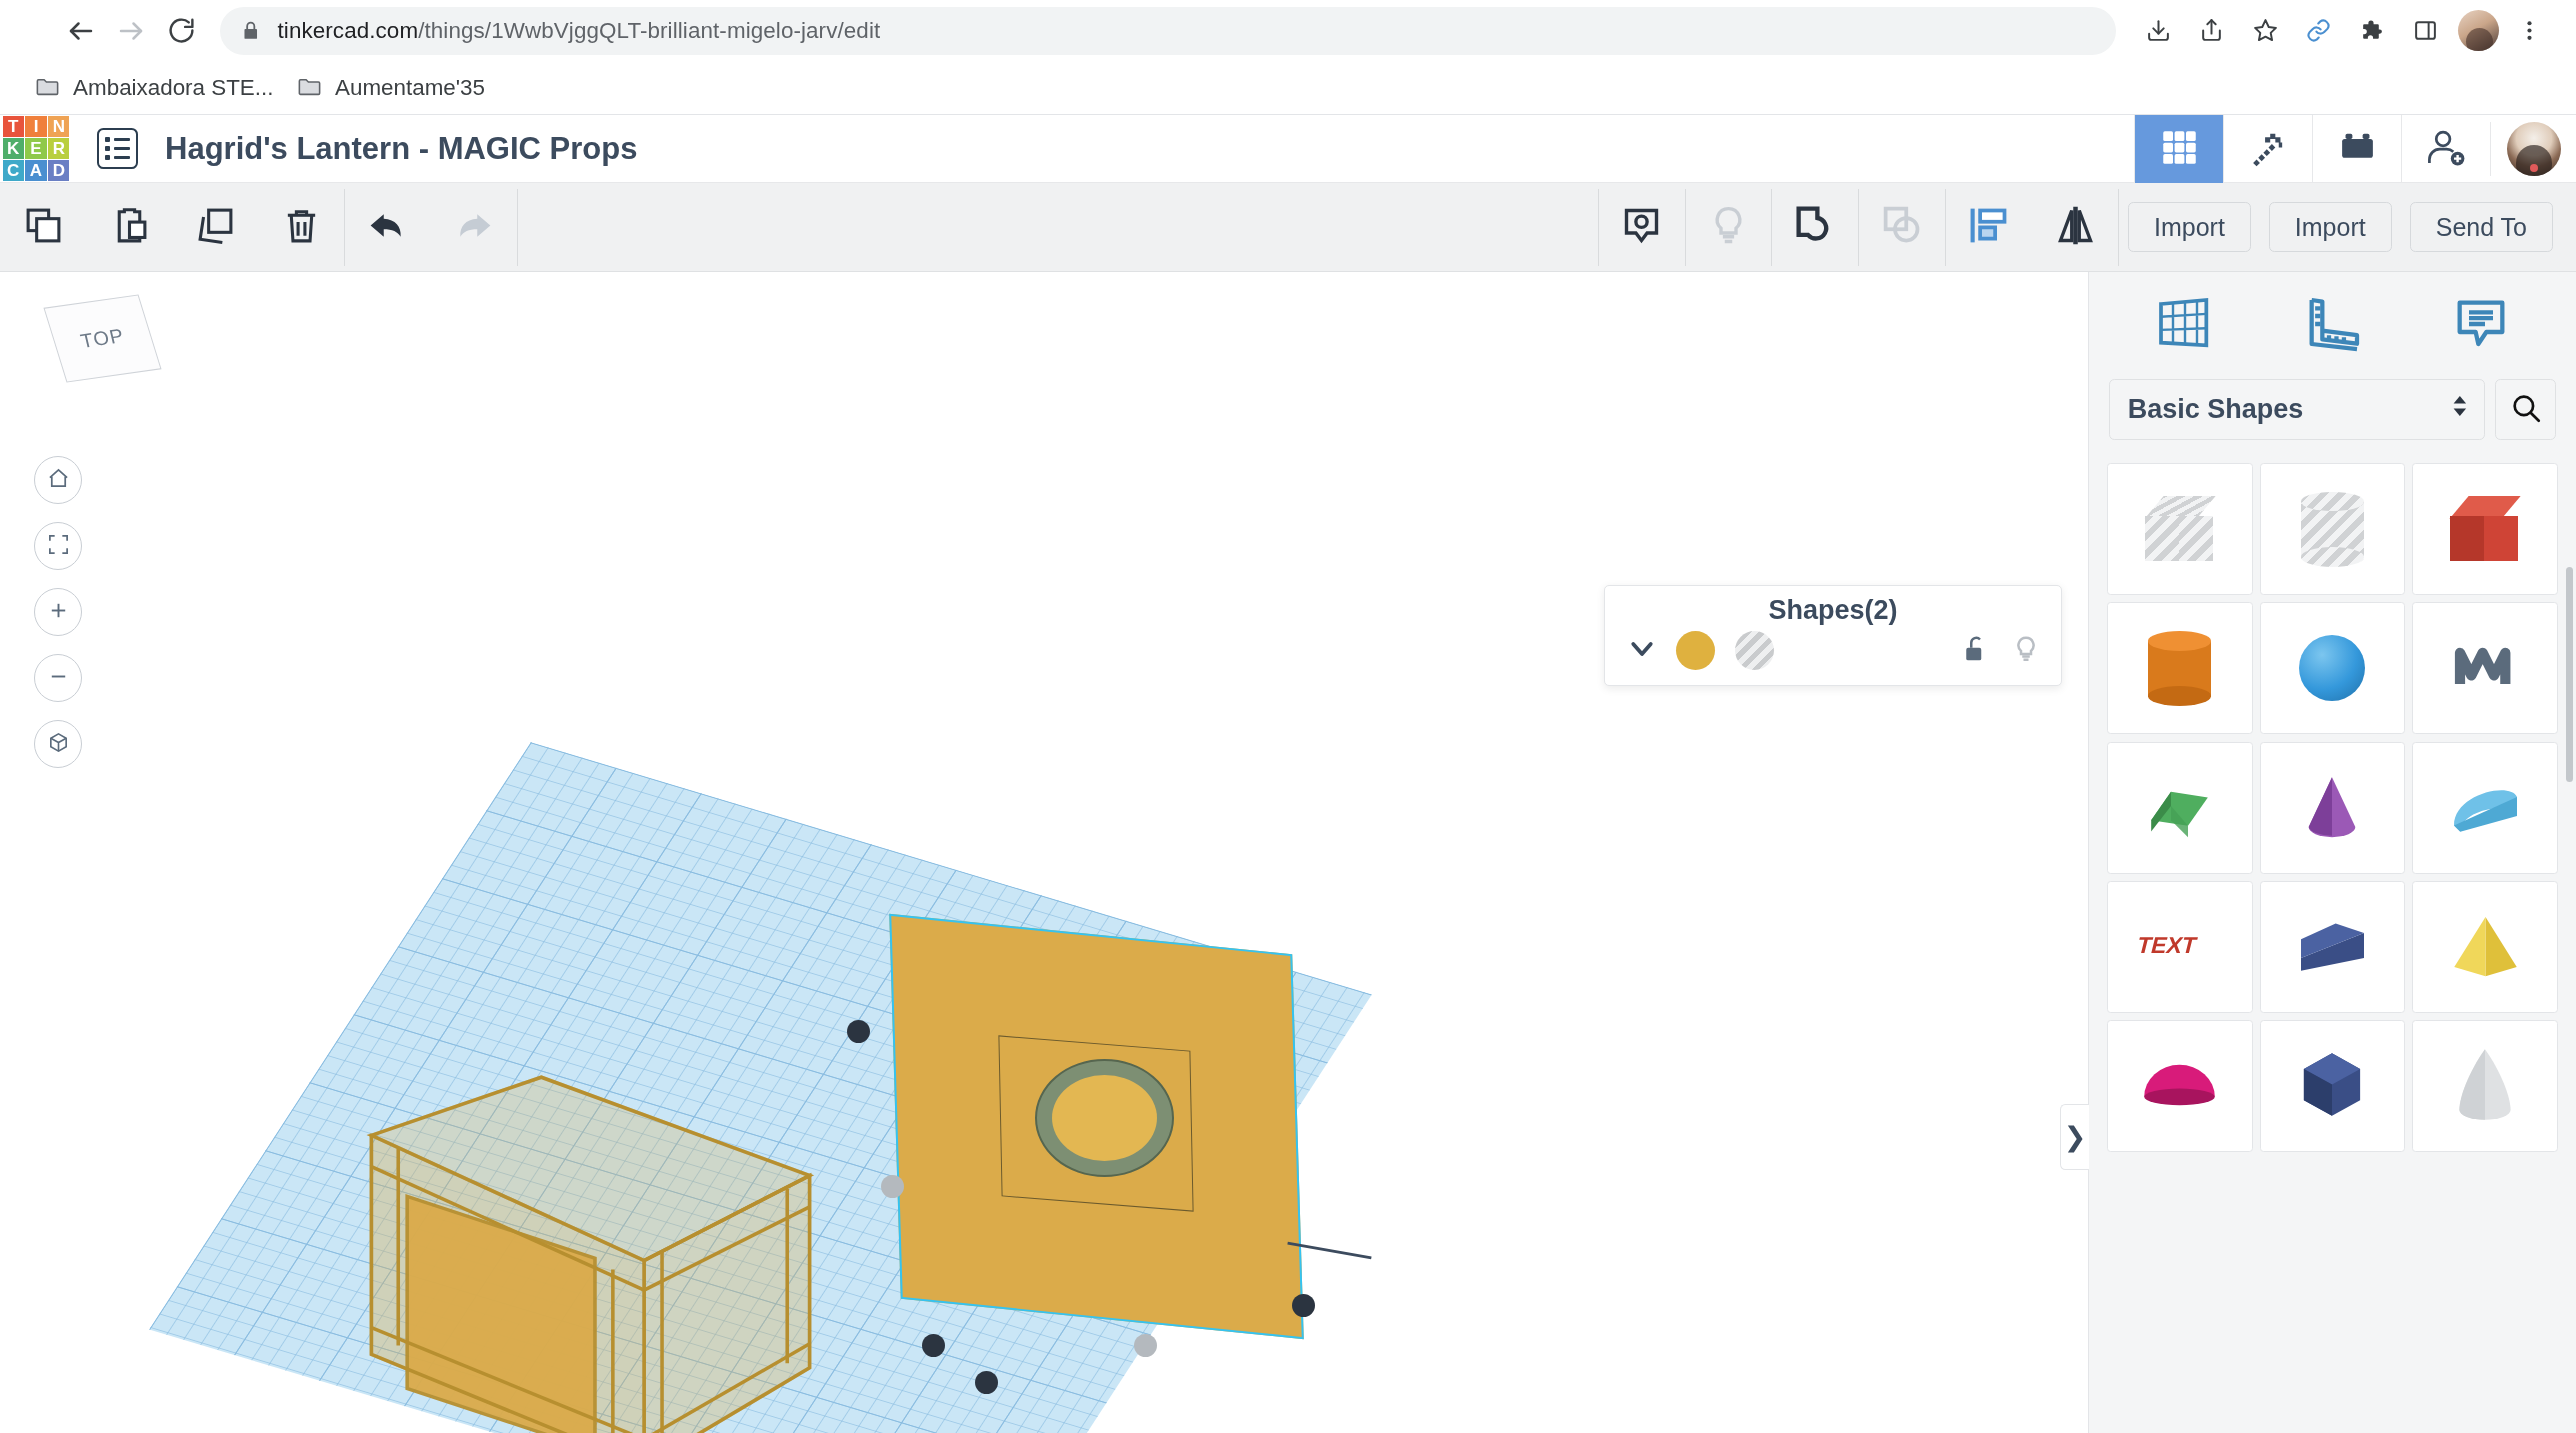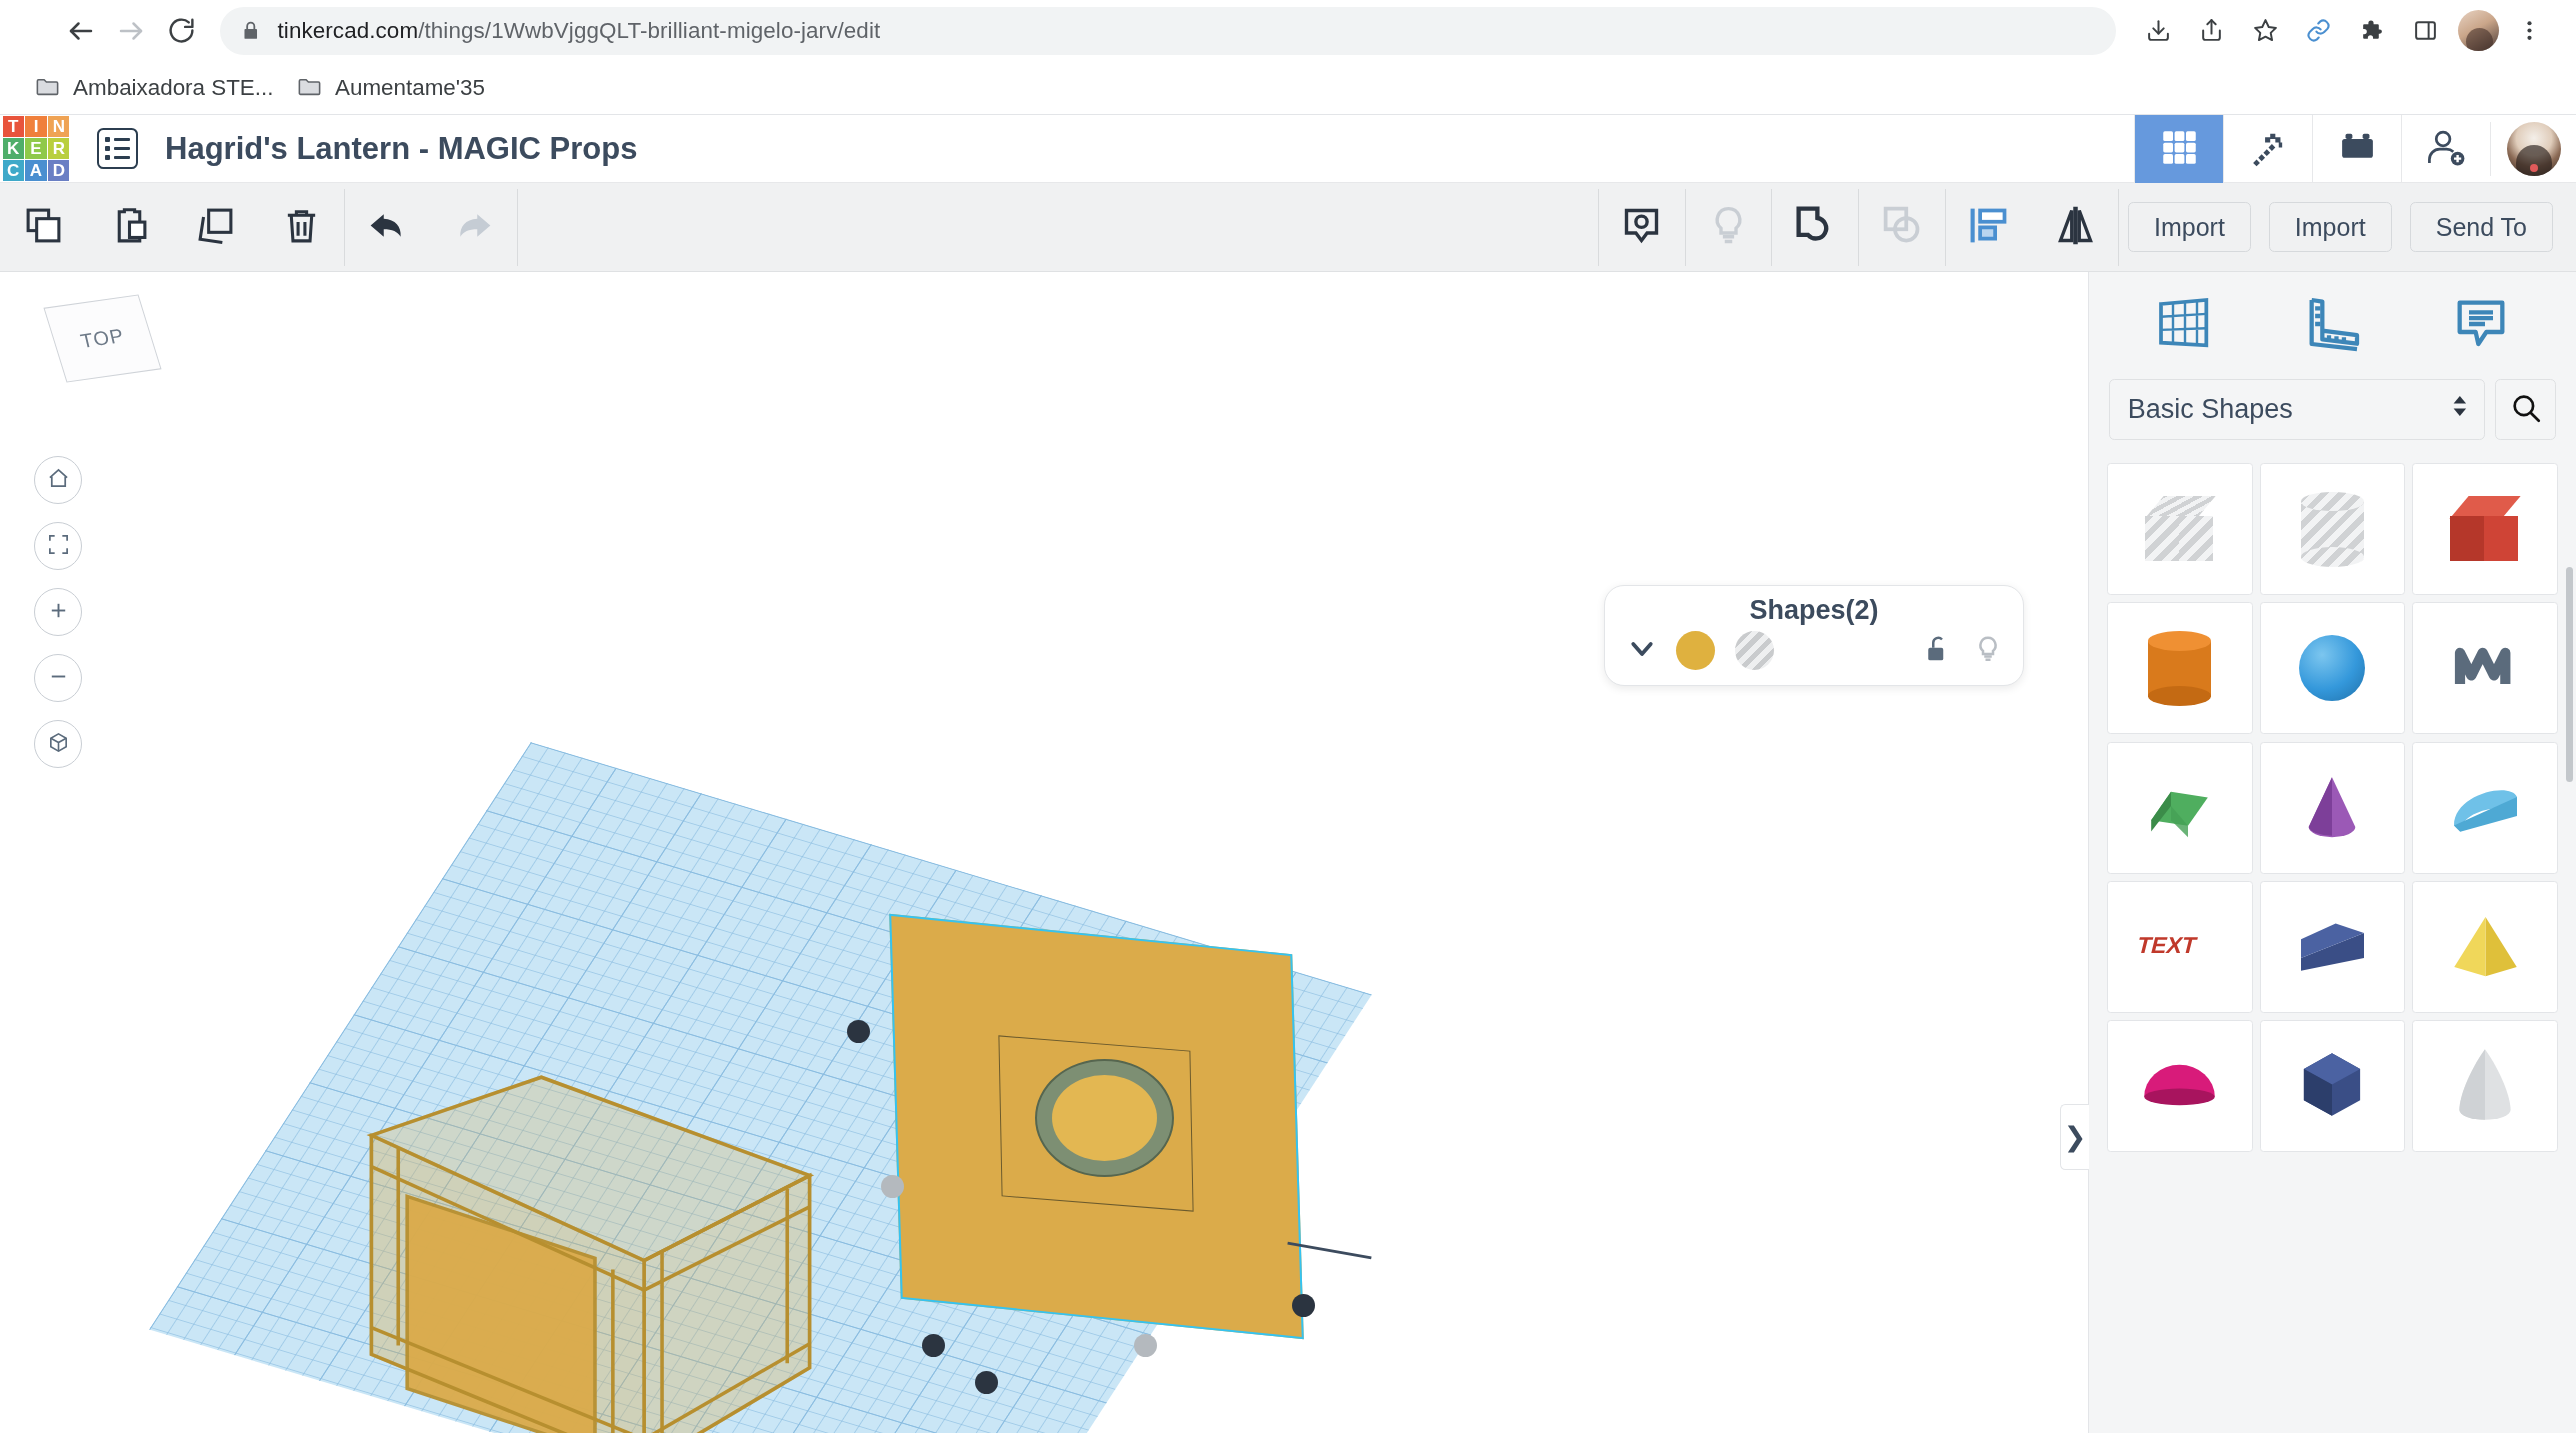--- a/index.html
+++ b/index.html
@@ -277,24 +277,24 @@
   }
   .handle-dot.grey { background:#b4b9be; }
   .axis-line {
     position:absolute; height:2.7px; background:#3c4b5e;
   }
 
   
   #shapes-panel {
     position: absolute;
     left: 1604px; top: 313px;
-    width: 420px; height: 101px;
+    width: 458px; height: 101px;
     background: #ffffff;
     border: 0.9px solid #e3e5e8;
-    border-radius: 20px;
+    border-radius: 5px;
     box-shadow: 0 2.7px 9px rgba(0,0,0,.08);
   }
   #shapes-title {
     text-align:center;
     font-size: 27px; font-weight:700; color:#3c4b5e;
     padding-top: 9px;
   }
   #shapes-row {
     display:flex; align-items:center;
     padding: 5.4px 19.7px 0 21.5px;
@@ -341,20 +341,21 @@
     flex: 1 1 auto;
     height: 61px;
     background: #f4f5f6;
     border: 0.9px solid #dfe1e3;
     border-radius: 5.4px;
     display:flex; align-items:center;
     padding: 0 14.3px 0 18px;
     font-size: 27px;
     color: #3c4b5e;
     justify-content: space-between;
+    font-weight: bold;
   }
   #search-btn {
     width: 61px; height:61px; flex:none;
     background:#f4f5f6; border:0.9px solid #dfe1e3; border-radius:5.4px;
     display:flex; align-items:center; justify-content:center;
   }
   #shape-grid {
     flex: 1 1 auto;
     display: grid;
     grid-template-columns: repeat(3, 1fr);

